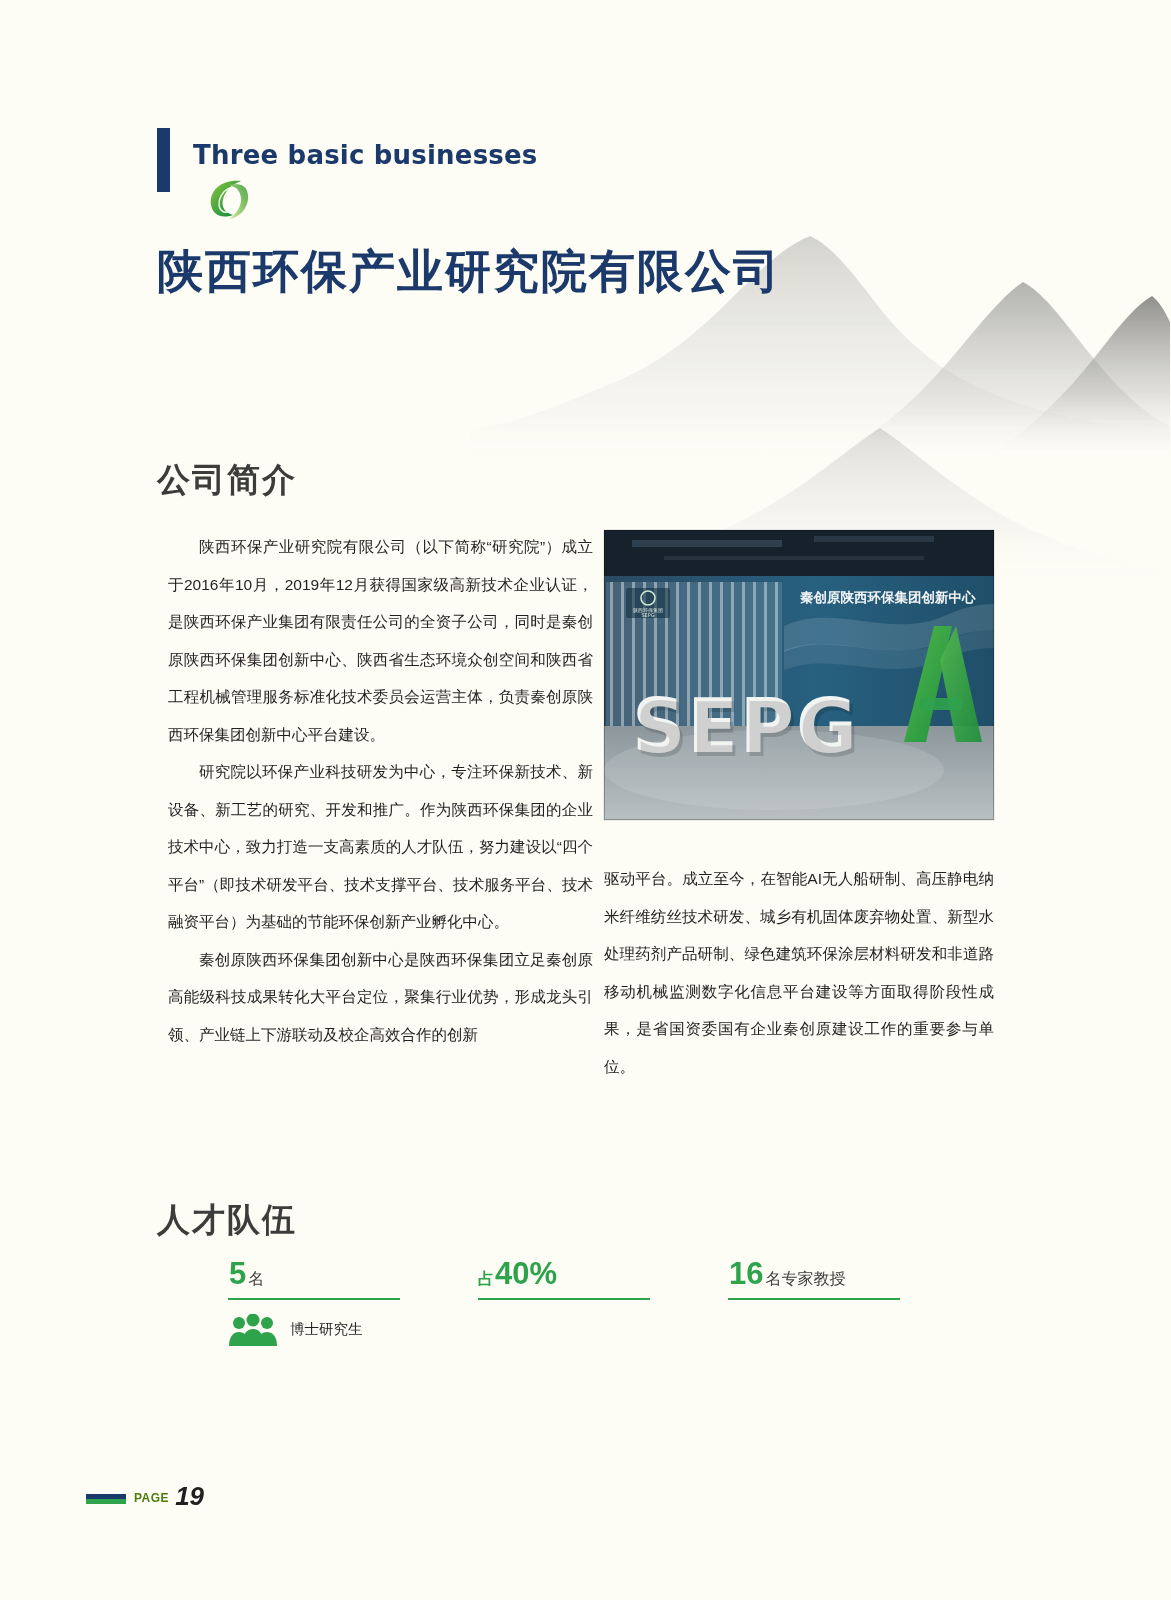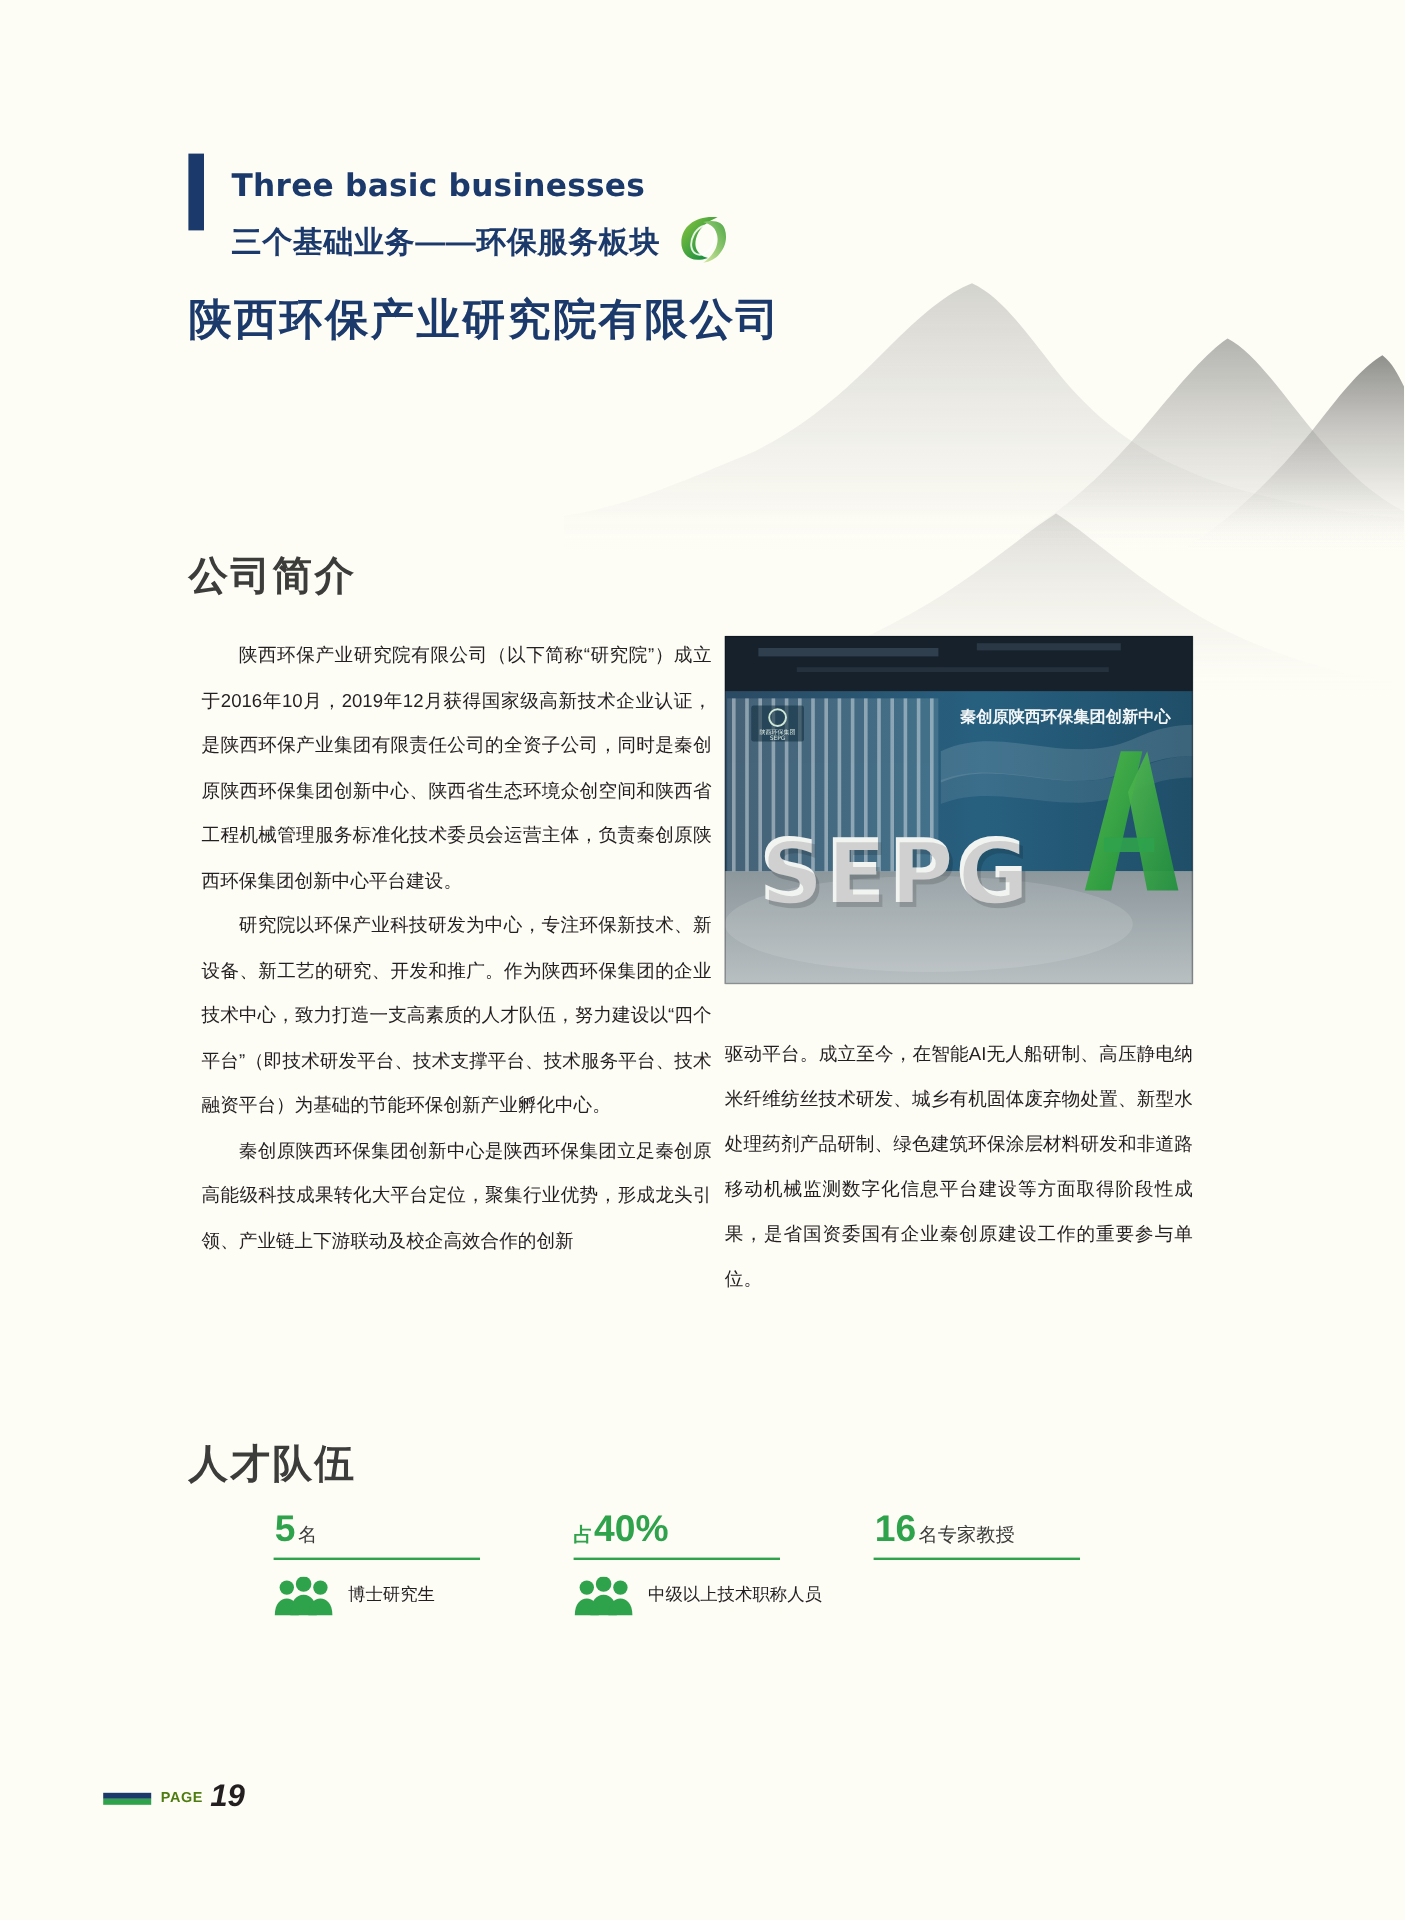--- a/index.html
+++ b/index.html
@@ -75,21 +75,21 @@
     display: inline-block;
     margin-left: 10px;
     width: 52px;
     height: 48px;
     position: relative;
     top: -4px;
   }
   .title-main {
     margin-left: 0px;
     margin-top: 18px;
-    font-size: 36px;
+    font-size: 46px;
     font-weight: bold;
     color: #1b3a6b;
     letter-spacing: 2px;
     line-height: 1.15;
     white-space: nowrap;
   }
   
   .section-heading {
     position: absolute;
     left: 157px;
@@ -268,21 +268,20 @@
       <stop offset="100%" stop-color="#ffffff" stop-opacity="0"></stop>
     </linearGradient>
   </defs>
   <path d="M0,170 C70,158 130,130 185,96 C225,70 255,44 280,28 C305,44 335,72 378,100 C425,132 490,158 560,168 L560,180 L0,180 Z" fill="url(#mg4)"></path>
 </svg>
 
 <div class="header">
   <div class="header-bar"></div>
   <div class="header-en">Three basic businesses</div>
   <div class="header-cn">
-    <span>三个基础业务——环保服务板块</span>
     <span class="leaf-logo">
       <svg viewBox="0 0 52 48" width="52" height="48">
         <defs>
           <linearGradient id="lg1" x1="0" y1="0" x2="1" y2="1">
             <stop offset="0%" stop-color="#8cc63f"></stop>
             <stop offset="100%" stop-color="#00833e"></stop>
           </linearGradient>
           <linearGradient id="lg2" x1="0" y1="1" x2="1" y2="0">
             <stop offset="0%" stop-color="#d7e8a0"></stop>
             <stop offset="100%" stop-color="#4da845"></stop>
@@ -414,33 +413,20 @@
       </span>
       <span class="stat-label">博士研究生</span>
     </div>
   </div>
 
   <div class="stat">
     <div class="stat-num-row">
       <span class="pre">占</span><span class="num">40%</span><span class="suf"></span>
     </div>
     <div class="stat-rule"></div>
-    <div class="stat-body">
-      <span class="people-icon">
-        <svg width="50" height="34" viewBox="0 0 50 34">
-          <circle cx="11" cy="9" r="6" fill="#2fa24c"></circle>
-          <path d="M1,32 C1,22 6,18 11,18 C16,18 21,22 21,32 Z" fill="#2fa24c"></path>
-          <circle cx="25" cy="6" r="6.5" fill="#2fa24c"></circle>
-          <path d="M14,32 C14,20 19,15 25,15 C31,15 36,20 36,32 Z" fill="#2fa24c"></path>
-          <circle cx="39" cy="9" r="6" fill="#2fa24c"></circle>
-          <path d="M29,32 C29,22 34,18 39,18 C44,18 49,22 49,32 Z" fill="#2fa24c"></path>
-        </svg>
-      </span>
-      <span class="stat-label">中级以上技术职称人员</span>
-    </div>
   </div>
 
   <div class="stat">
     <div class="stat-num-row">
       <span class="pre"></span><span class="num">16</span><span class="suf">名专家教授</span>
     </div>
     <div class="stat-rule"></div>
   </div>
 
 </div>

